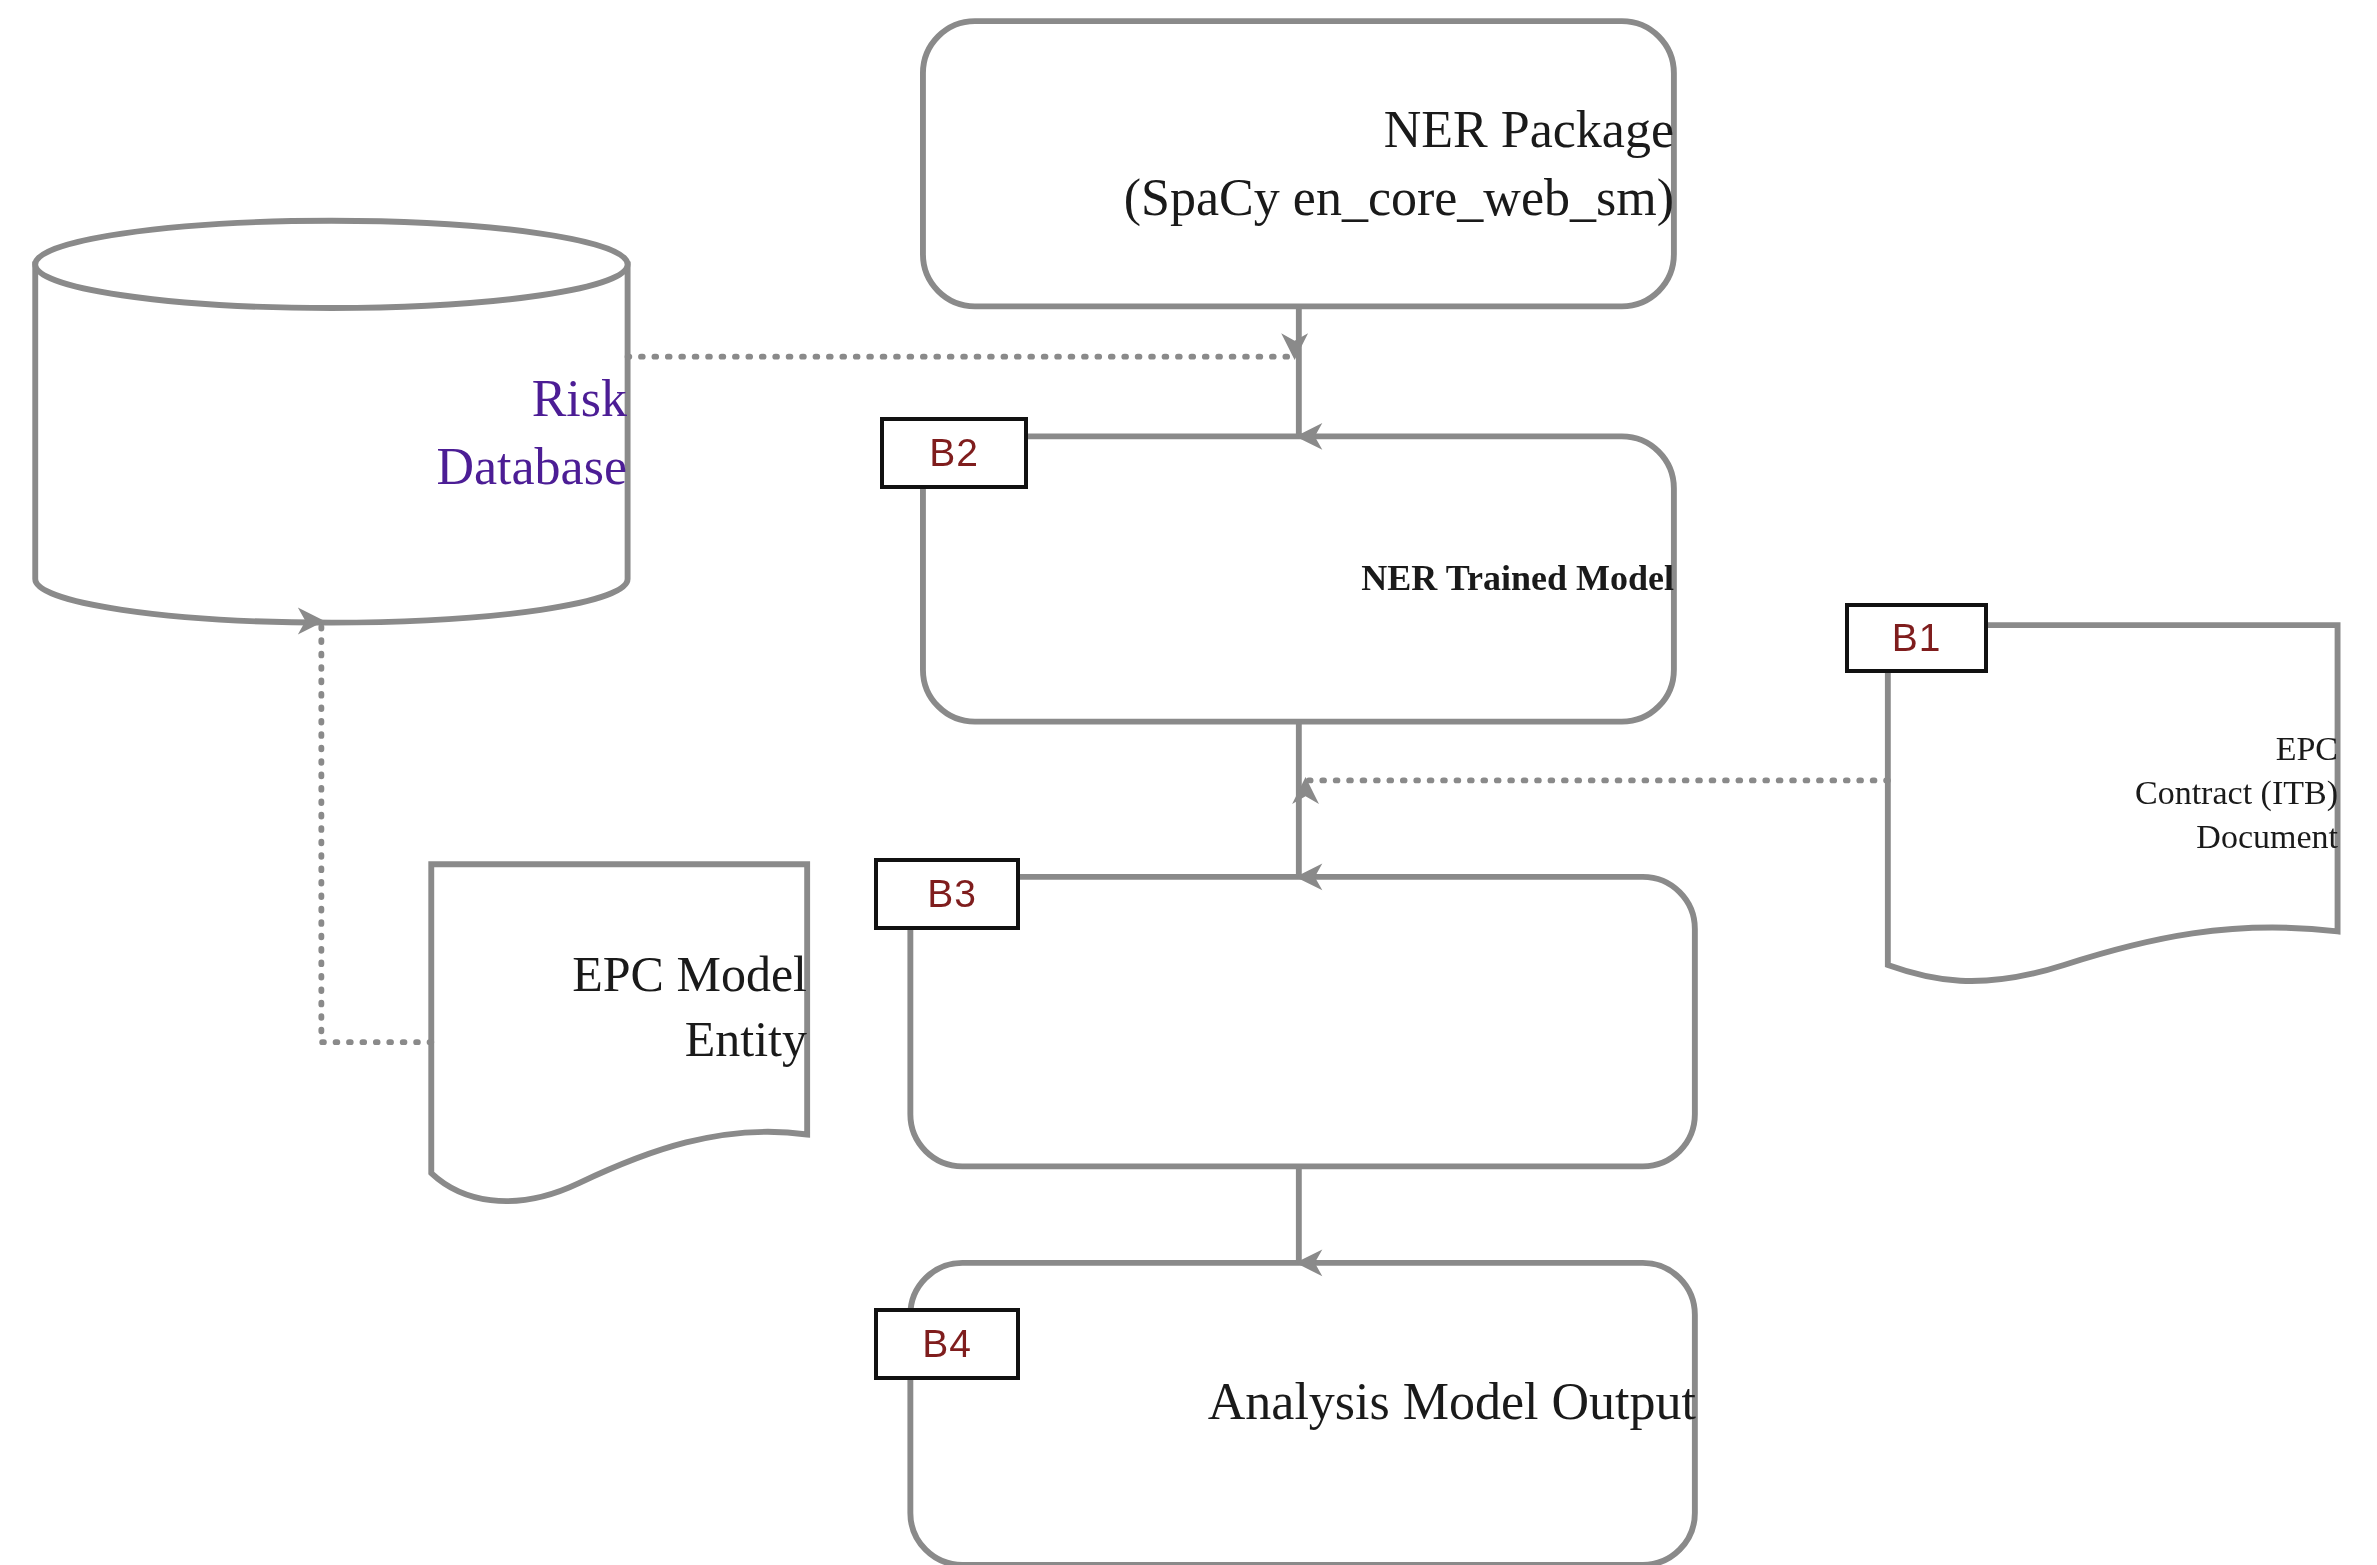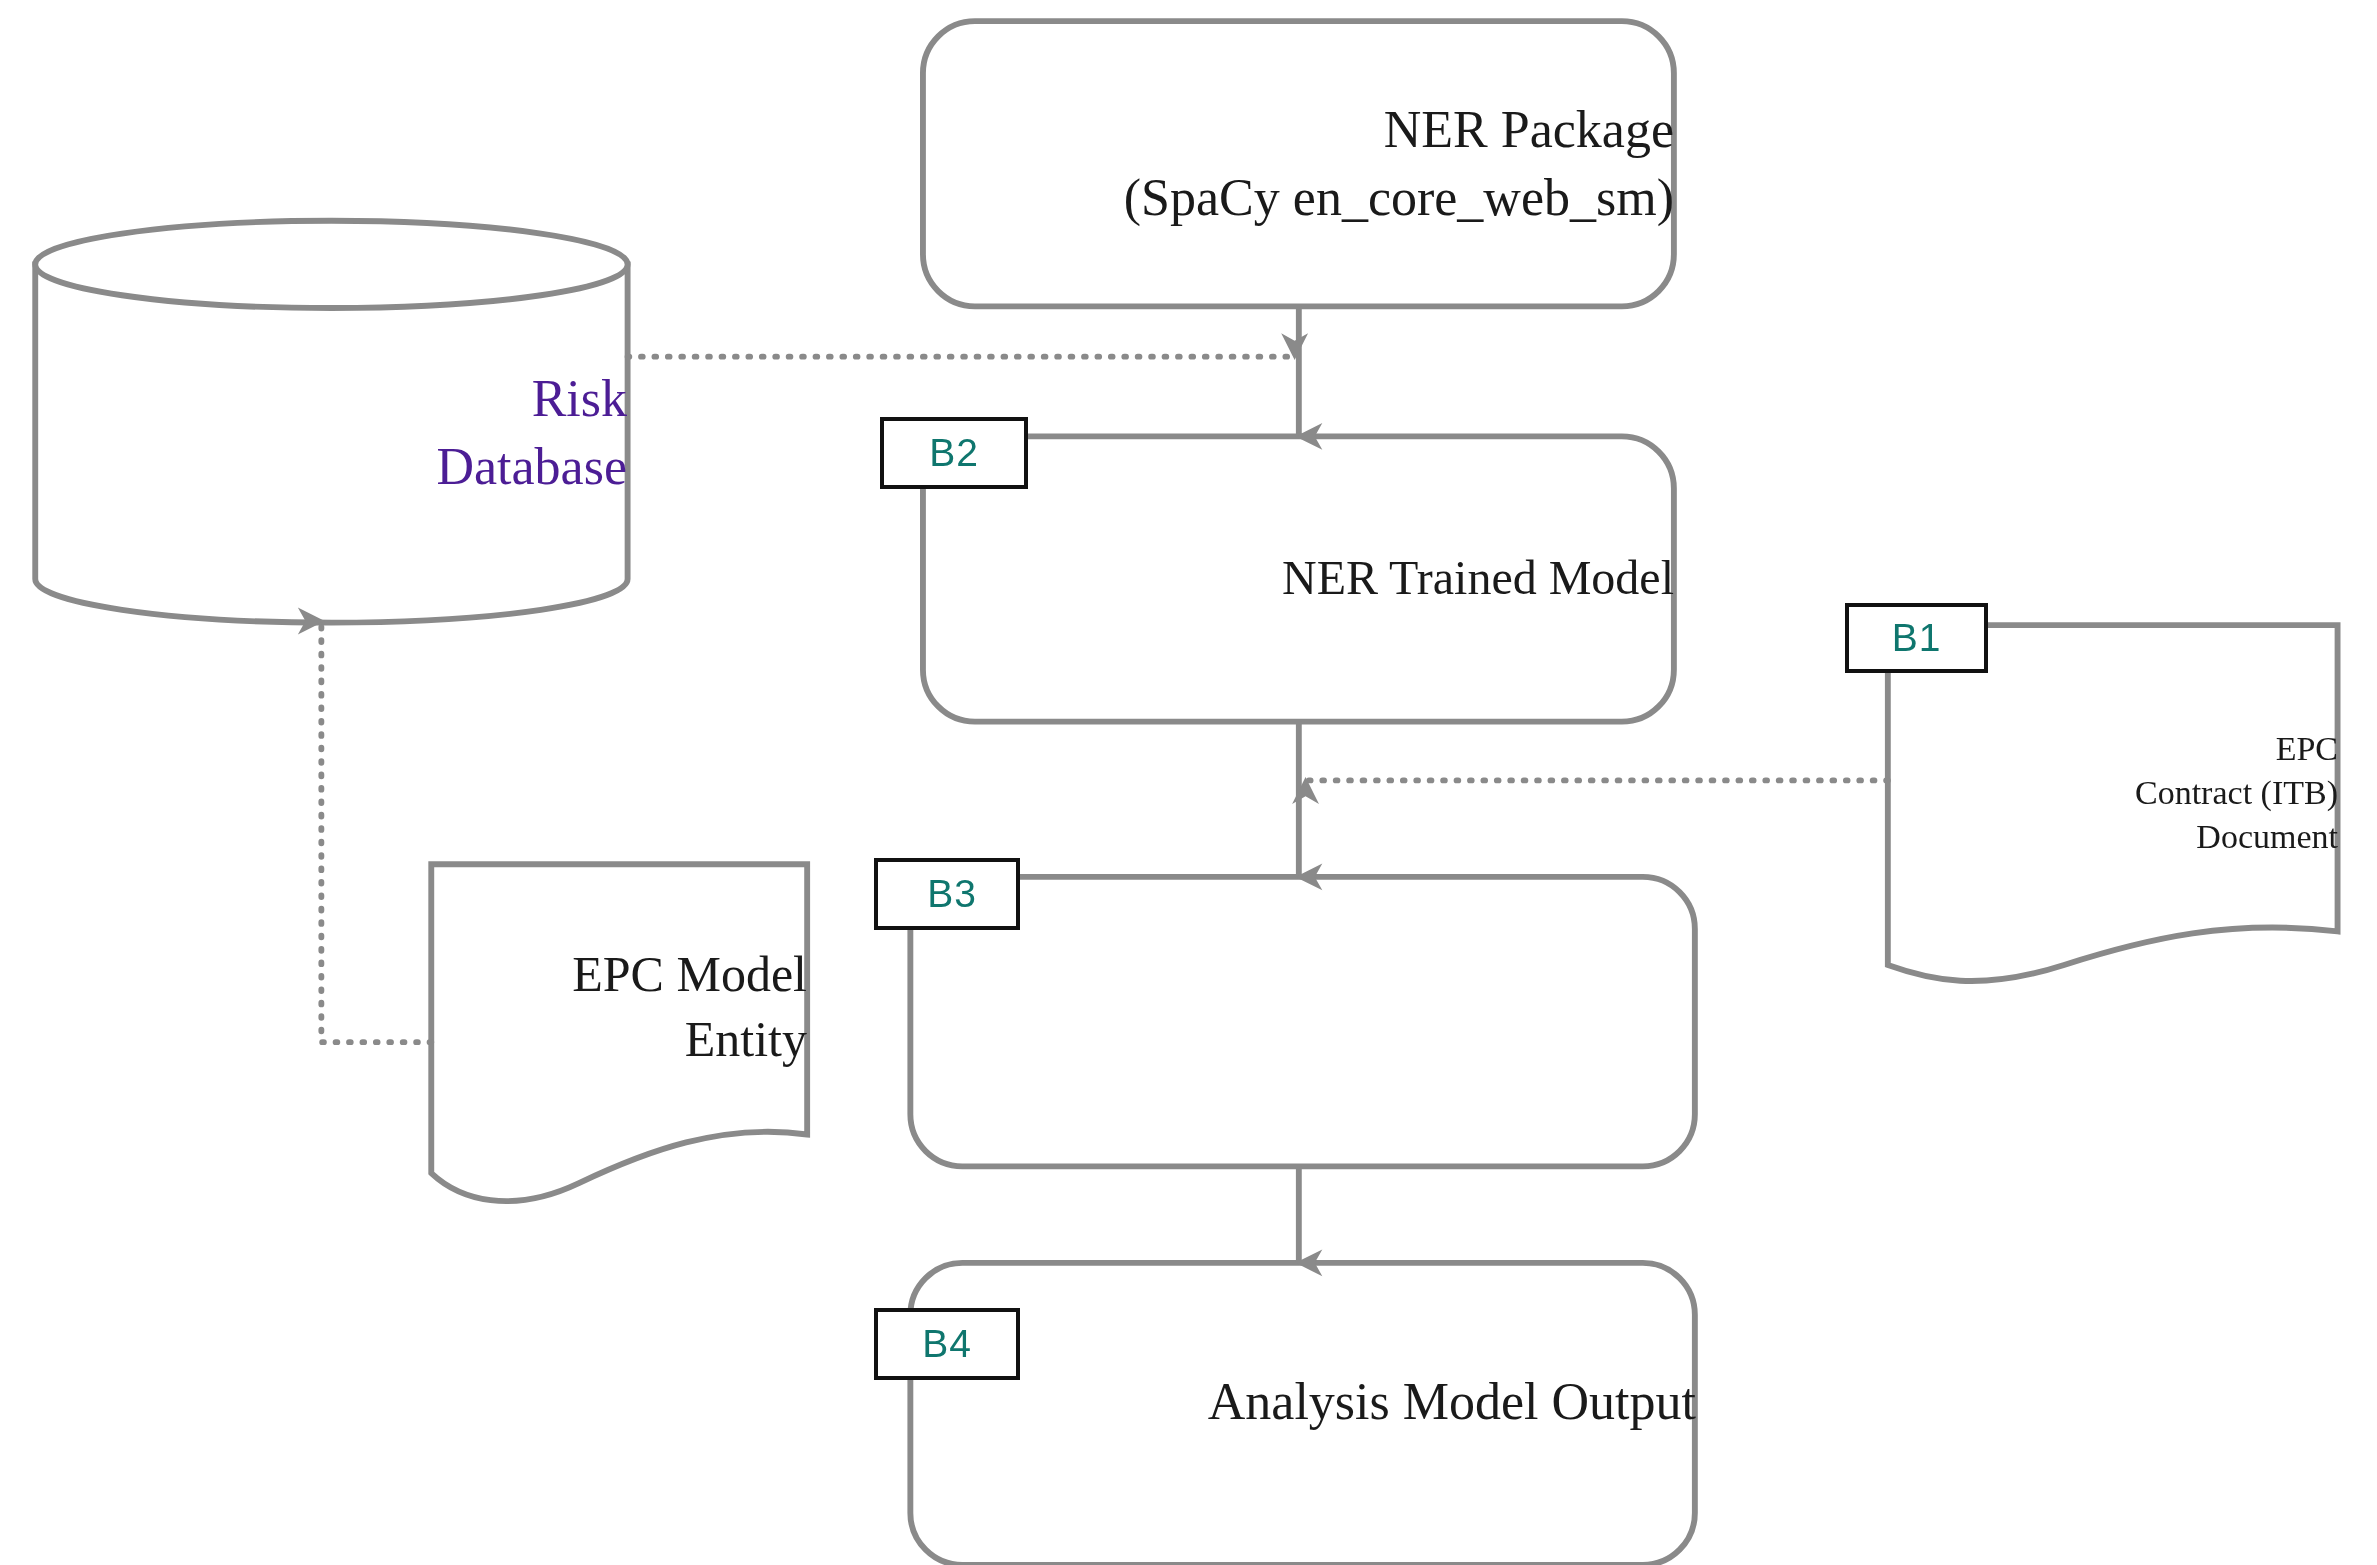--- a/index.html
+++ b/index.html
@@ -40,22 +40,22 @@
     white-space: pre;
   }
   .t-db {
     font-size: 52px;
     color: #4c1d95;
   }
   .t-pkg {
     font-size: 52px;
   }
   .t-model {
-    font-size: 48px;
-    font-weight: normal;
+    font-size: 36px;
+    font-weight: bold;
   }
   .t-tagged {
     font-size: 52px;
   }
   .t-out {
     font-size: 52px;
   }
   .t-doc {
     font-size: 34px;
   }
@@ -65,21 +65,21 @@
   .btag {
     position: absolute;
     background: #ffffff;
     border: 4.2px solid #111111;
     box-sizing: border-box;
     display: flex;
     align-items: center;
     justify-content: center;
     font-family: "Liberation Sans", "DejaVu Sans", sans-serif;
     font-size: 39px;
-    color: #0f766e;
+    color: #7f1d1d;
     letter-spacing: 0.8px;
   }
 </style>
 </head>
 <body>
 
 <div id="stage">
 
   <svg class="layer" viewBox="0 0 2833 1865">
     <defs>

